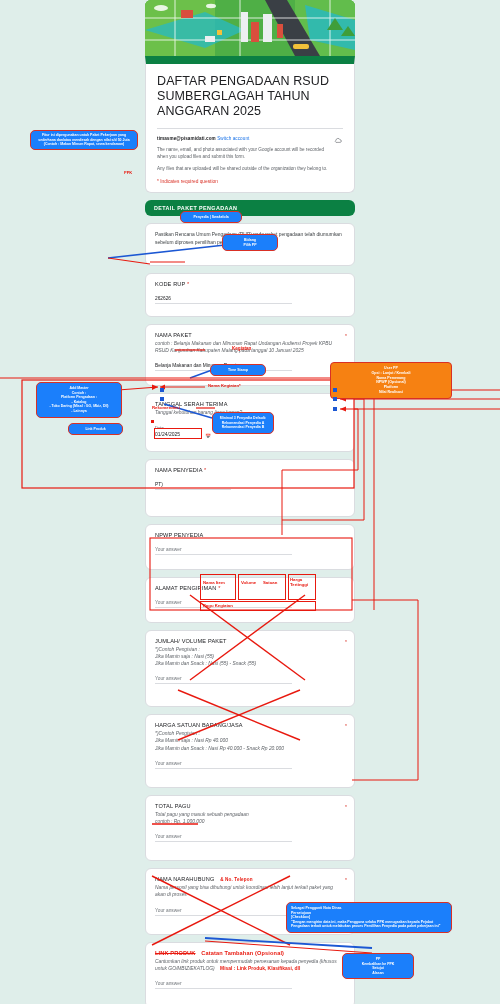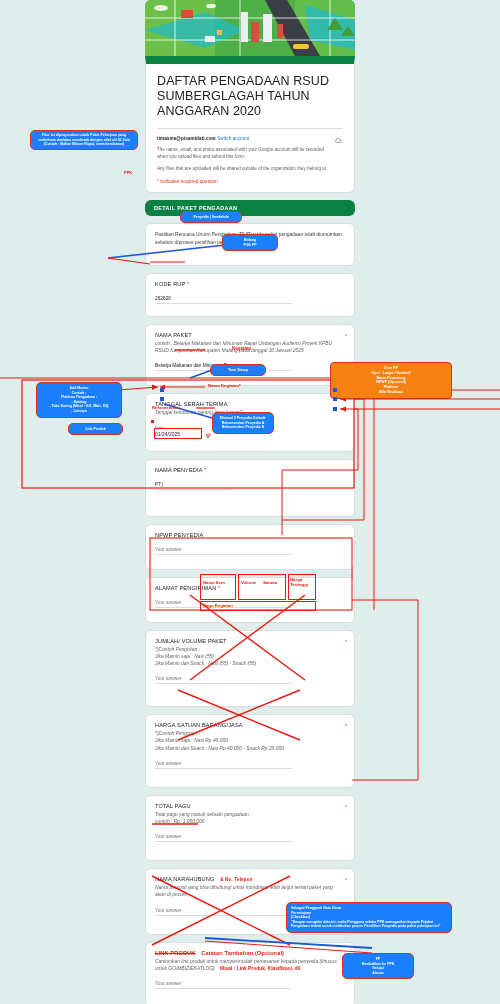--- a/index.html
+++ b/index.html
@@ -105,21 +105,21 @@
           <path d="M196 36 l7 -10 l7 10Z"></path>
       </g>
       <g fill="#ffffff" opacity=".85">
         <ellipse cx="16" cy="8" rx="7" ry="3"></ellipse>
           <ellipse cx="66" cy="6" rx="5" ry="2.2"></ellipse>
       </g>
     </svg>
   </div>
 
   <div class="title-card">
-    <div class="form-title">DAFTAR PENGADAAN  RSUD SUMBERGLAGAH TAHUN ANGGARAN 2020</div>
+    <div class="form-title">DAFTAR PENGADAAN  RSUD SUMBERGLAGAH TAHUN ANGGARAN 2025</div>
     <div class="divider"></div>
     <div class="email-row">
       <div>
         <div class="email-txt">
           <span>timasme@pisamidati.com</span>
           <span class="switch">Switch account</span>
         </div>
         <div class="note">The name, email, and photo associated with your Google account will be recorded when you upload files and submit this form.</div>
         <div class="note">Any files that are uploaded will be shared outside of the organization they belong to.</div>
       </div>

